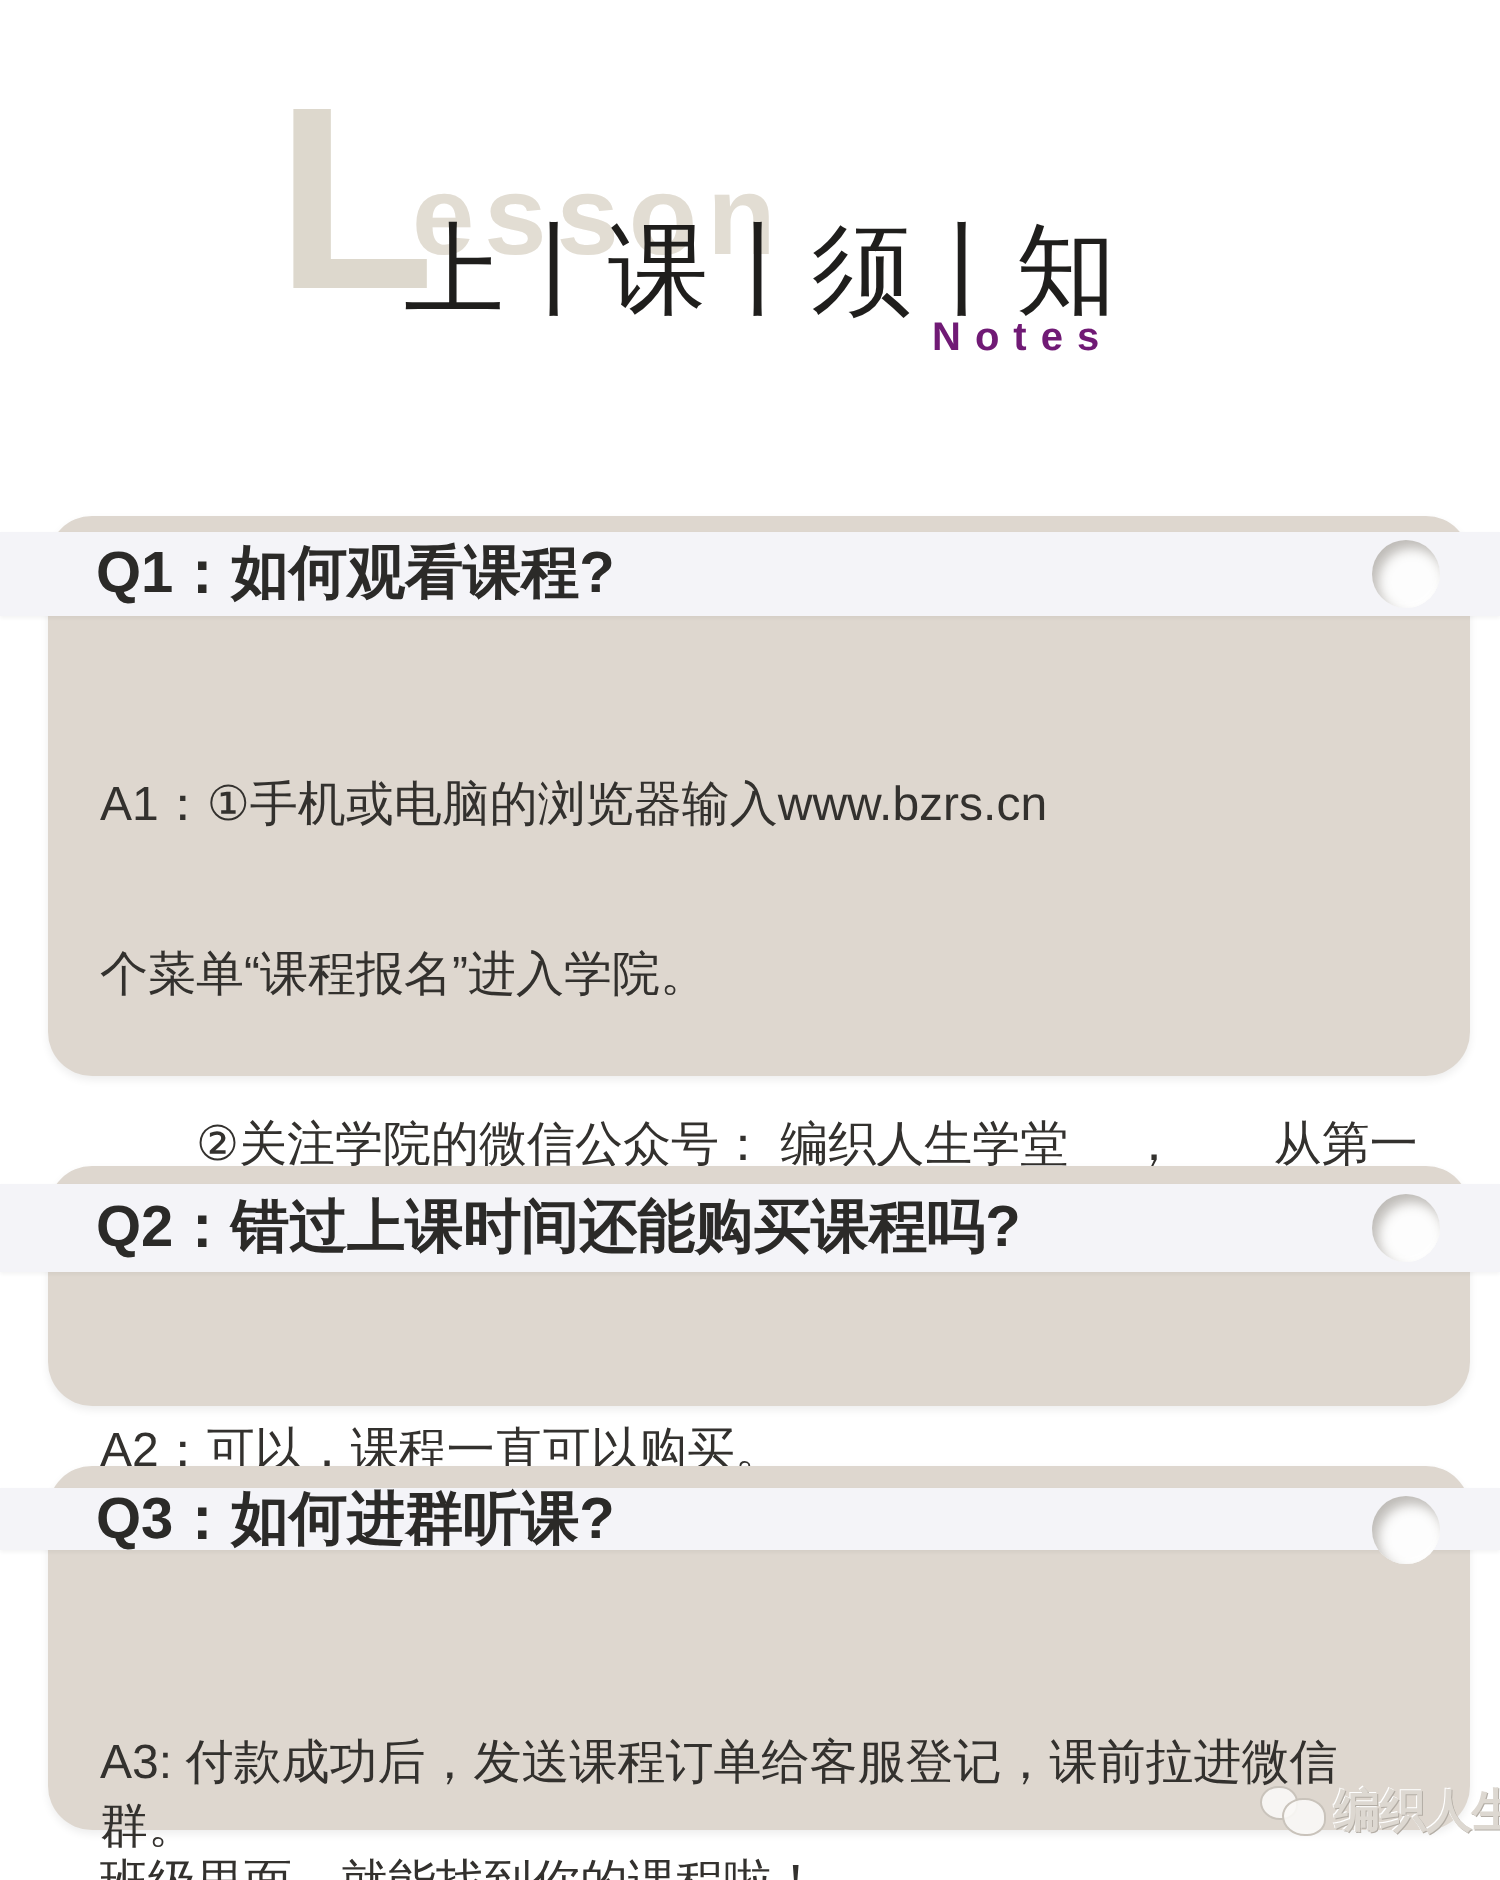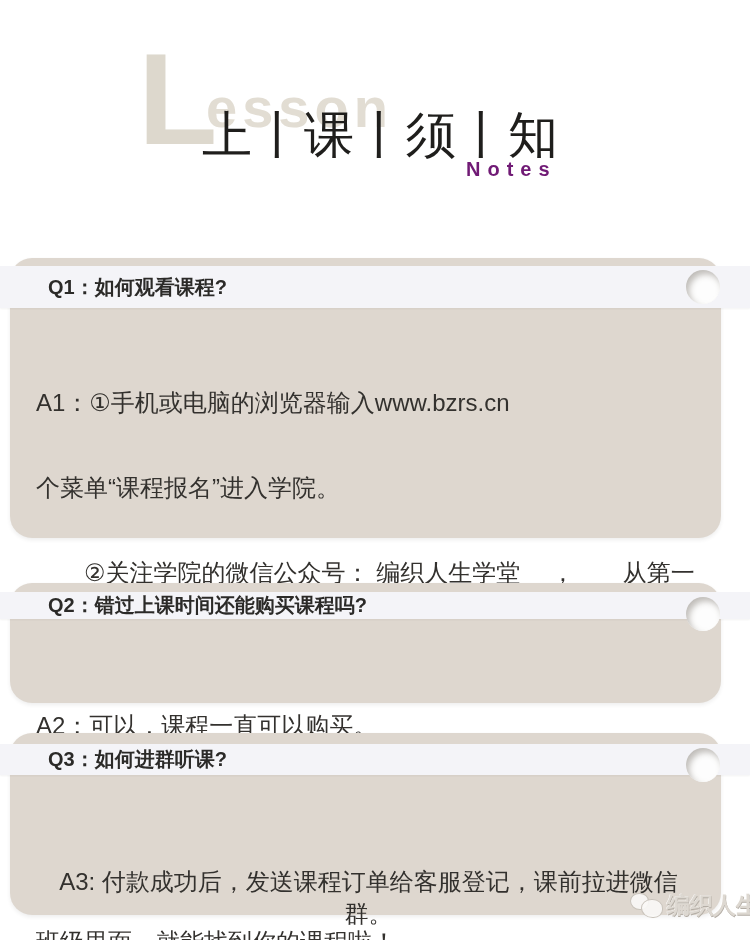--- a/index.html
+++ b/index.html
@@ -19,36 +19,36 @@
   .page-title{
     position:absolute;left:202px;top:110px;font-size:50px;font-weight:400;
     line-height:1;color:#1f1e1c;z-index:2;letter-spacing:1px;white-space:nowrap;
   }
   .notes-sub{
     position:absolute;left:466px;top:158px;font-size:20px;font-weight:600;
     color:#701a75;letter-spacing:7px;z-index:2;
   }
   
   .card{
-    position:absolute;left:10px;width:711px;background:#ded7cf;
+    position:absolute;left:24px;width:711px;background:#ded7cf;
     border-radius:22px;box-shadow:0 2px 4px rgba(0,0,0,.07);z-index:1;
   }
   .card1{top:258px;height:280px;}
   .card2{top:583px;height:120px;}
-  .card3{top:733px;height:182px;text-align:center;}
+  .card3{top:733px;height:182px;}
   .band{
     position:absolute;left:0;width:750px;background:#f4f4f8;z-index:2;
     box-shadow:0 1px 2px rgba(0,0,0,.05);
   }
   .band1{top:266px;height:42px;}
-  .band2{top:592px;height:27px;text-align:right;}
+  .band2{top:592px;height:44px;text-align:right;}
   .band3{top:744px;height:31px;}
   .q-text{
     position:absolute;left:48px;top:0;bottom:0;display:flex;align-items:center;
-    font-size:20px;font-weight:600;color:#2b2a28;white-space:pre;
+    font-size:29px;font-weight:600;color:#2b2a28;white-space:pre;
   }
   .hole{
     position:absolute;left:686px;width:34px;height:34px;border-radius:50%;
     background:#fdfdfd;
     box-shadow:inset 3px 4px 6px rgba(122,115,106,.48), inset -1px -2px 3px rgba(255,255,255,.95);
   }
   .hole1{top:4px;} 
   .answer{
     position:absolute;left:26px;right:20px;font-size:24px;color:#33312e;
     white-space:pre-wrap;z-index:1;

